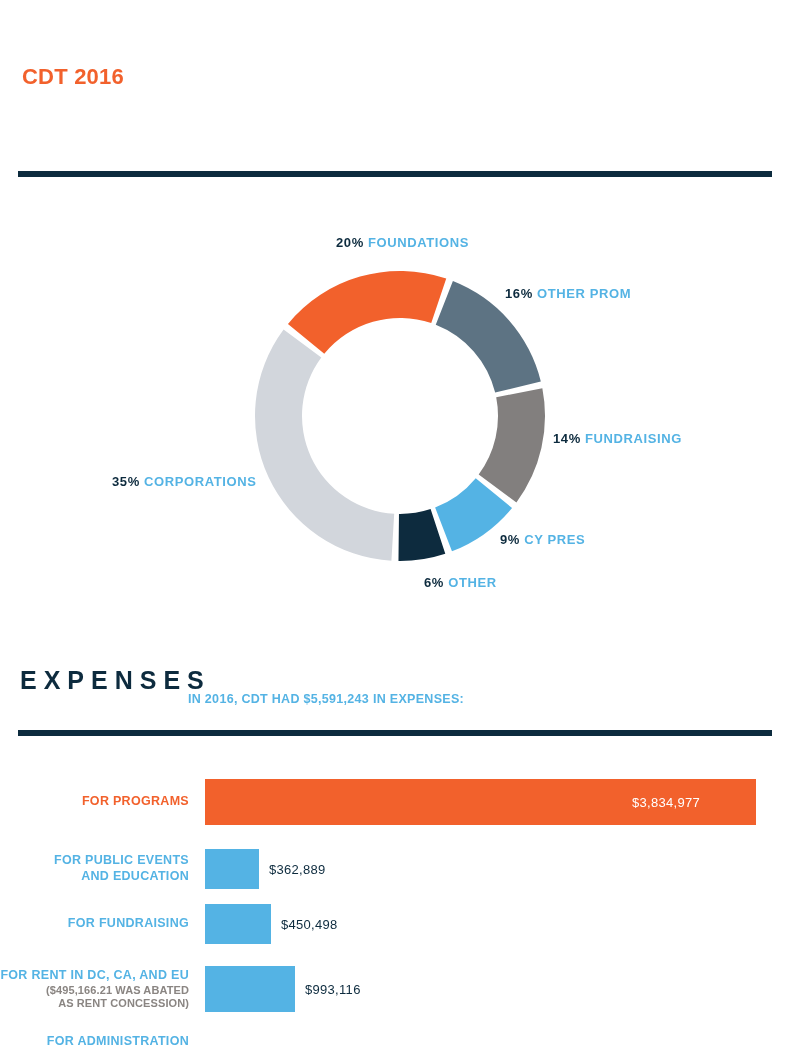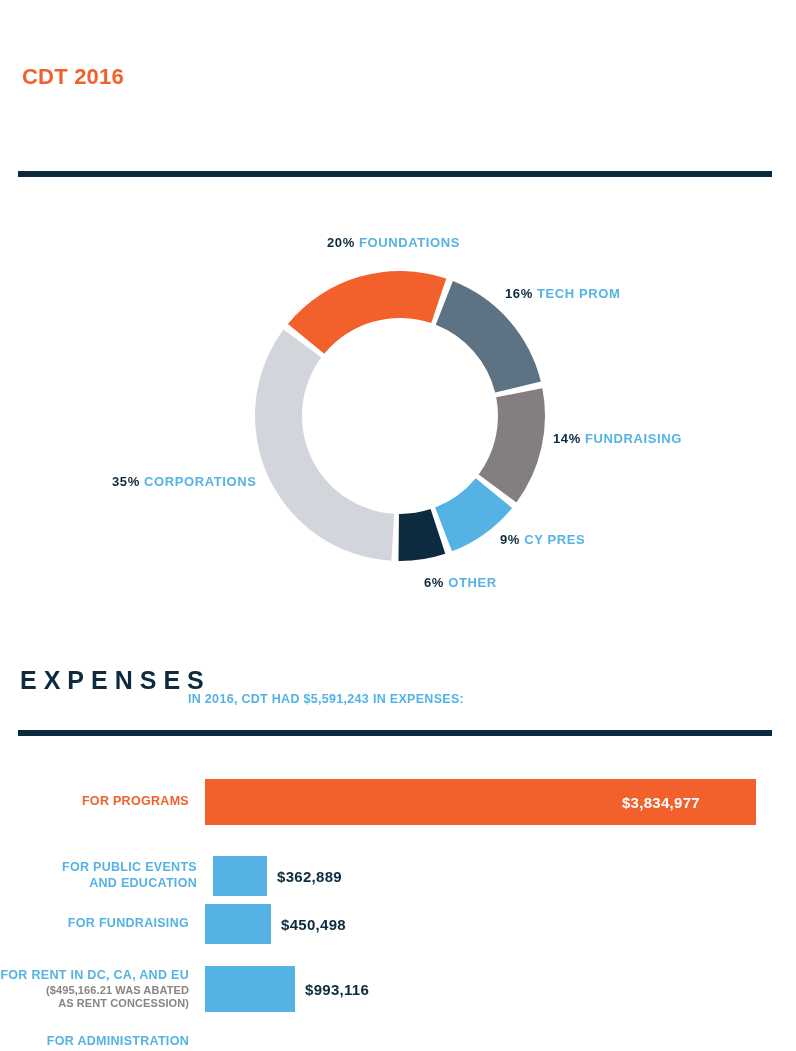--- a/index.html
+++ b/index.html
@@ -75,21 +75,21 @@
   .donut-label {
     position: absolute;
     font-size: 13px;
     font-weight: bold;
     letter-spacing: 0.6px;
     white-space: nowrap;
   }
   .donut-label .pct { color: #0d2b3e; }
   .donut-label .name { color: #54b3e4; }
 
-  #donut-label-foundations { left: 327px; top: 191px; }
+  #donut-label-foundations { left: 336px; top: 191px; }
   #donut-label-techprom    { left: 505px; top: 242px; }
   #donut-label-individuals { left: 553px; top: 387px; }
   #donut-label-cypres      { left: 500px; top: 488px; }
   #donut-label-other       { left: 424px; top: 531px; }
   #donut-label-corporations{ left: 112px; top: 430px; }
 
   
   #bar-chart {
     position: absolute;
     left: 0;
@@ -128,22 +128,22 @@
     flex: 1 1 auto;
     display: flex;
     align-items: center;
   }
   .bar {
     background: #54b3e4;
     height: 46px;
   }
   .bar.orange { background: #f2612c; }
   .bar-value {
-    font-size: 15px;
-    font-weight: bold;
+    font-size: 13px;
+    font-weight: normal;
     letter-spacing: 0.3px;
     color: #0d2b3e;
     margin-left: 10px;
     white-space: nowrap;
   }
   .bar-value.inside {
     position: absolute;
     right: 16px;
     margin-left: 0;
     color: #ffffff;
@@ -169,21 +169,21 @@
         </g>
     </svg>
   </div>
 
   <div class="donut-label" id="donut-label-foundations">
     <span class="pct">20%</span>
     <span class="name">FOUNDATIONS</span>
   </div>
   <div class="donut-label" id="donut-label-techprom">
     <span class="pct">16%</span>
-    <span class="name">TECH PROM</span>
+    <span class="name">OTHER PROM</span>
   </div>
   <div class="donut-label" id="donut-label-individuals">
     <span class="pct">14%</span>
     <span class="name">FUNDRAISING</span>
   </div>
   <div class="donut-label" id="donut-label-cypres">
     <span class="pct">9%</span>
     <span class="name">CY PRES</span>
   </div>
   <div class="donut-label" id="donut-label-other">
@@ -200,21 +200,21 @@
   <div class="divider" id="divider-expenses"></div>
 
   <div id="bar-chart">
       <div class="bar-row" style="top: 5px;">
         <div class="bar-label orange"><span>FOR PROGRAMS</span></div>
         <div class="bar-track">
           <div class="bar orange" style="width: 551px; height: 46px;"></div>
           <div class="bar-value inside" style="right: 56px;">$3,834,977</div>
         </div>
       </div>
-      <div class="bar-row" style="top: 82px; padding-left: 8px;">
+      <div class="bar-row" style="top: 75px;">
         <div class="bar-label"><span>FOR PUBLIC EVENTS</span><br><span>AND EDUCATION</span></div>
         <div class="bar-track">
           <div class="bar" style="width: 54px; height: 40px;"></div>
           <div class="bar-value">$362,889</div>
         </div>
       </div>
       <div class="bar-row" style="top: 130px;">
         <div class="bar-label"><span>FOR FUNDRAISING</span></div>
         <div class="bar-track">
           <div class="bar" style="width: 66px; height: 40px;"></div>

